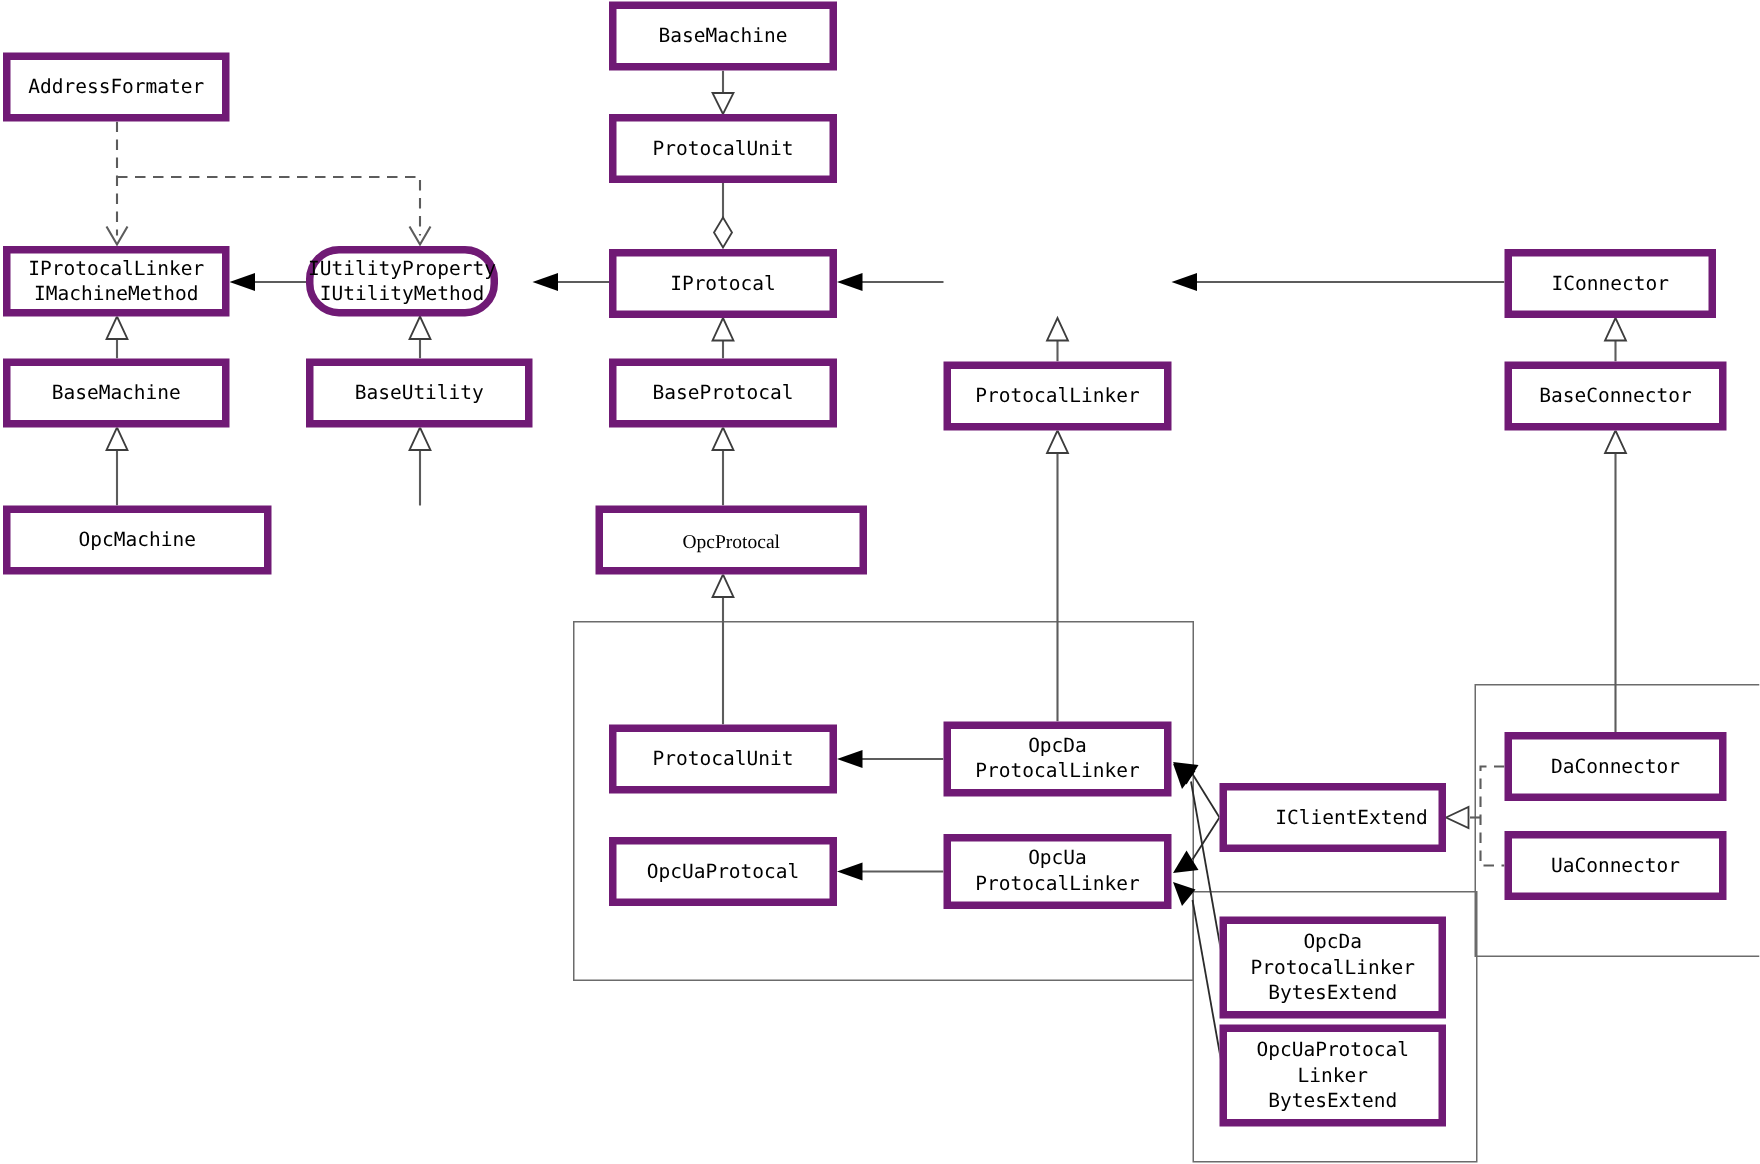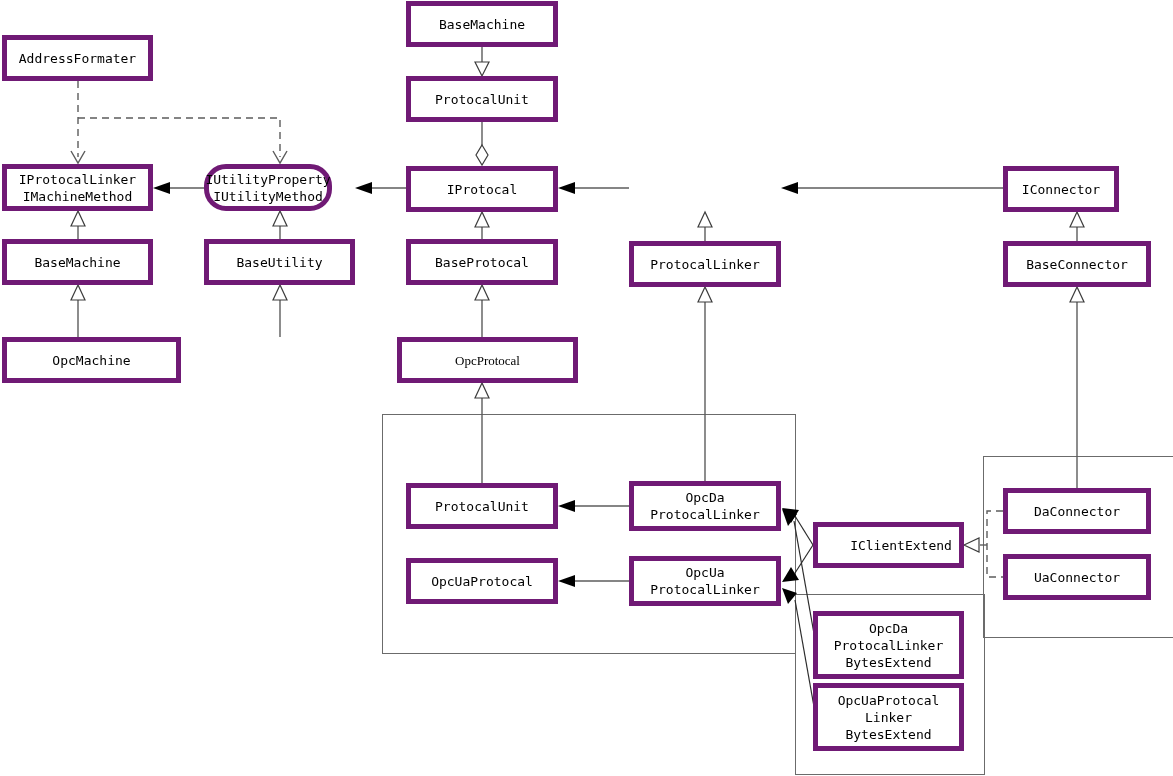--- a/index.html
+++ b/index.html
@@ -176,21 +176,21 @@
   </svg>
 
   <div class="node" id="n-address_formater" style="left: 2px; top: 35px; width: 151px; height: 46px;">AddressFormater</div>
   <div class="node" id="n-base_machine_top" style="left: 406px; top: 1px; width: 152px; height: 46px;">BaseMachine</div>
   <div class="node" id="n-protocal_unit" style="left: 406px; top: 76px; width: 152px; height: 46px;">ProtocalUnit</div>
   <div class="node" id="n-imachine_property" style="left: 2px; top: 164px; width: 151px; height: 47px;">IProtocalLinker
 IMachineMethod</div>
   <div class="node" id="n-iutility_property" style="left: 204px; top: 164px; width: 128px; height: 47px; border-radius: 22px;">IUtilityProperty
 IUtilityMethod</div>
   <div class="node" id="n-iprotocal" style="left: 406px; top: 166px; width: 152px; height: 46px;">IProtocal</div>
-  <div class="node" id="n-iconnector" style="left: 1003px; top: 166px; width: 116px; height: 46px;">IConnector</div>
+  <div class="node" id="n-iconnector" style="left: 1003px; top: 166px; width: 141px; height: 46px;">IConnector</div>
   <div class="node" id="n-base_machine" style="left: 2px; top: 239px; width: 151px; height: 46px;">BaseMachine</div>
   <div class="node" id="n-base_protocal" style="left: 406px; top: 239px; width: 152px; height: 46px;">BaseProtocal</div>
   <div class="node" id="n-base_utility" style="left: 204px; top: 239px; width: 151px; height: 46px;">BaseUtility</div>
   <div class="node" id="n-protocal_linker" style="left: 629px; top: 241px; width: 152px; height: 46px;">ProtocalLinker</div>
   <div class="node" id="n-base_connector" style="left: 1003px; top: 241px; width: 148px; height: 46px;">BaseConnector</div>
   <div class="node" id="n-opc_machine" style="left: 2px; top: 337px; width: 179px; height: 46px;">OpcMachine</div>
   <div class="node" id="n-opc_protocal" style="left: 397px; top: 337px; width: 181px; height: 46px; font-family: Liberation Serif, serif;">OpcProtocal</div>
   <div class="node" id="n-opc_da_protocal" style="left: 406px; top: 483px; width: 152px; height: 46px;">ProtocalUnit</div>
   <div class="node" id="n-opc_ua_protocal" style="left: 406px; top: 558px; width: 152px; height: 46px;">OpcUaProtocal</div>
   <div class="node" id="n-opc_da_protocal_linker" style="left: 629px; top: 481px; width: 152px; height: 50px;">OpcDa

